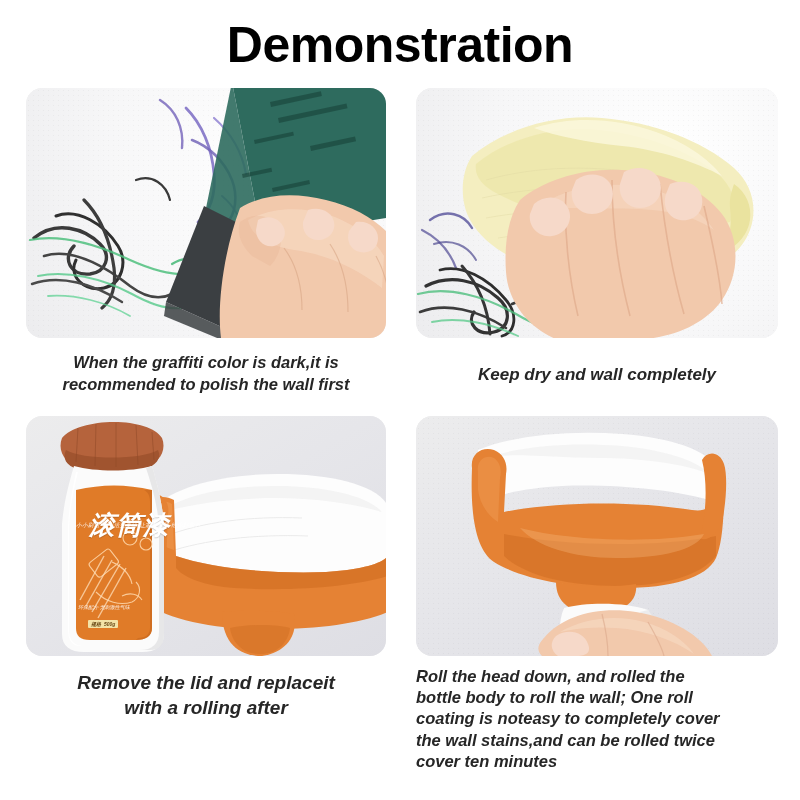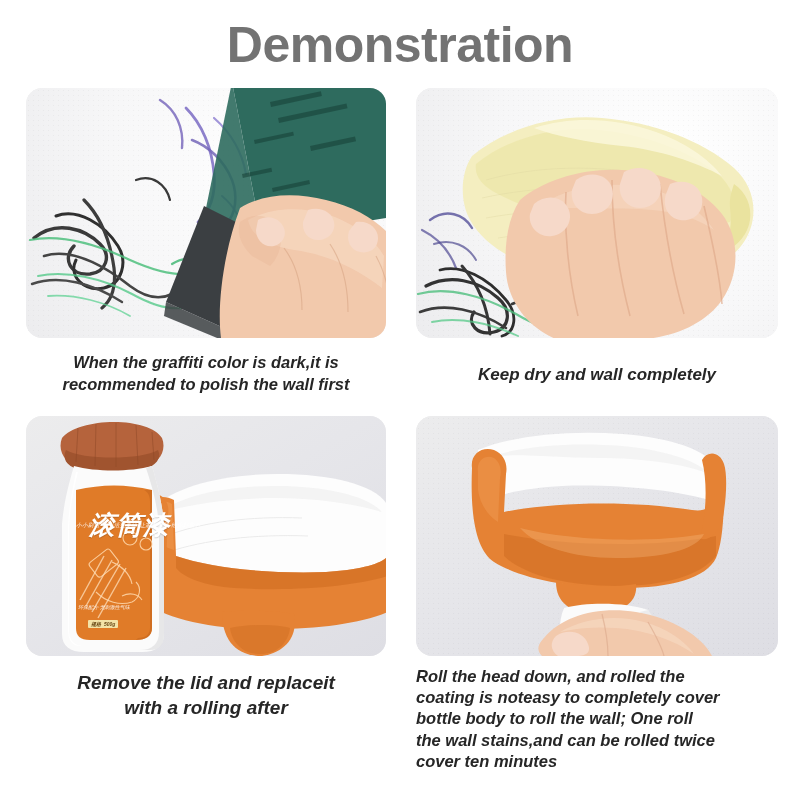--- a/index.html
+++ b/index.html
@@ -18,21 +18,21 @@
     width: 800px;
     height: 800px;
     position: relative;
   }
 
   
   .title {
     text-align: center;
     font-size: 50px;
     font-weight: bold;
-    color: #737373;
+    color: #000000;
     letter-spacing: -0.5px;
     line-height: 1;
     padding-top: 20px;
     height: 58px;
   }
 
   
   .grid {
     position: absolute;
     top: 88px;
@@ -463,21 +463,21 @@
               <g stroke="#dca98c" stroke-width="1.3" fill="none" opacity="0.6">
                 <path d="M186,198 C190,214 192,228 192,240"></path>
                 <path d="M232,206 C240,220 246,232 248,240"></path>
               </g>
             </g>
           </svg>
         </div>
 
         <div class="caption cap-left cap-c4">
           <span class="cap-line">Roll the head down, and rolled the</span>
+          <span class="cap-line">bottle body to roll the wall; One roll</span>
           <span class="cap-line">coating is noteasy to completely cover</span>
-          <span class="cap-line">bottle body to roll the wall; One roll</span>
           <span class="cap-line">the wall stains,and can be rolled twice</span>
           <span class="cap-line">cover ten minutes</span>
         </div>
       </div>
     </div>
   </div>
 </div>
 
 </body></html>

